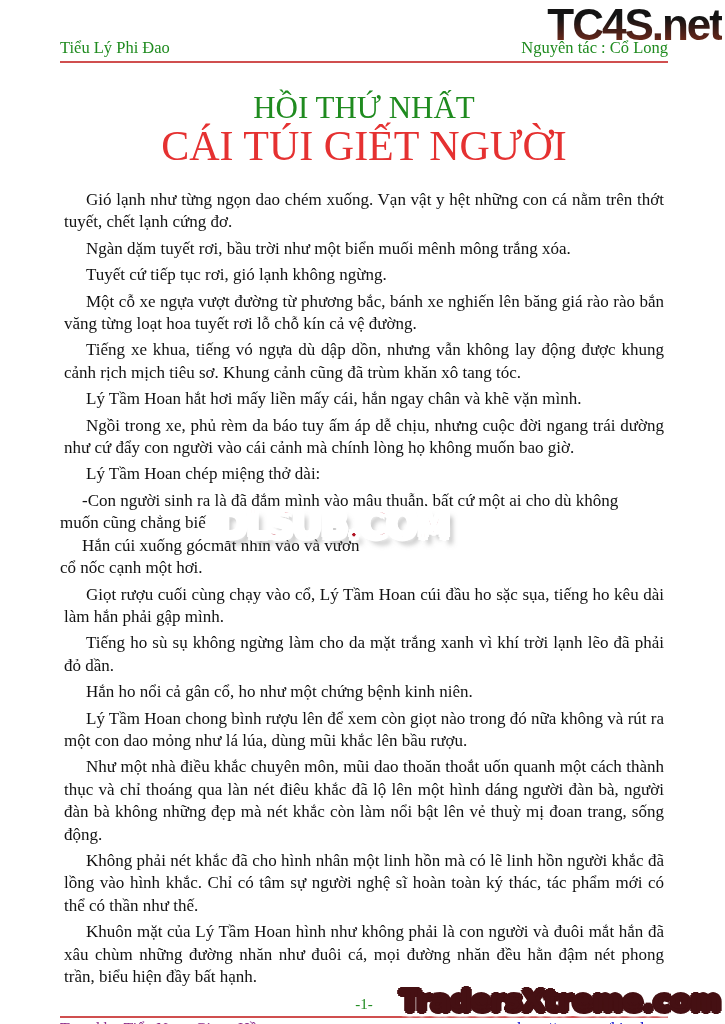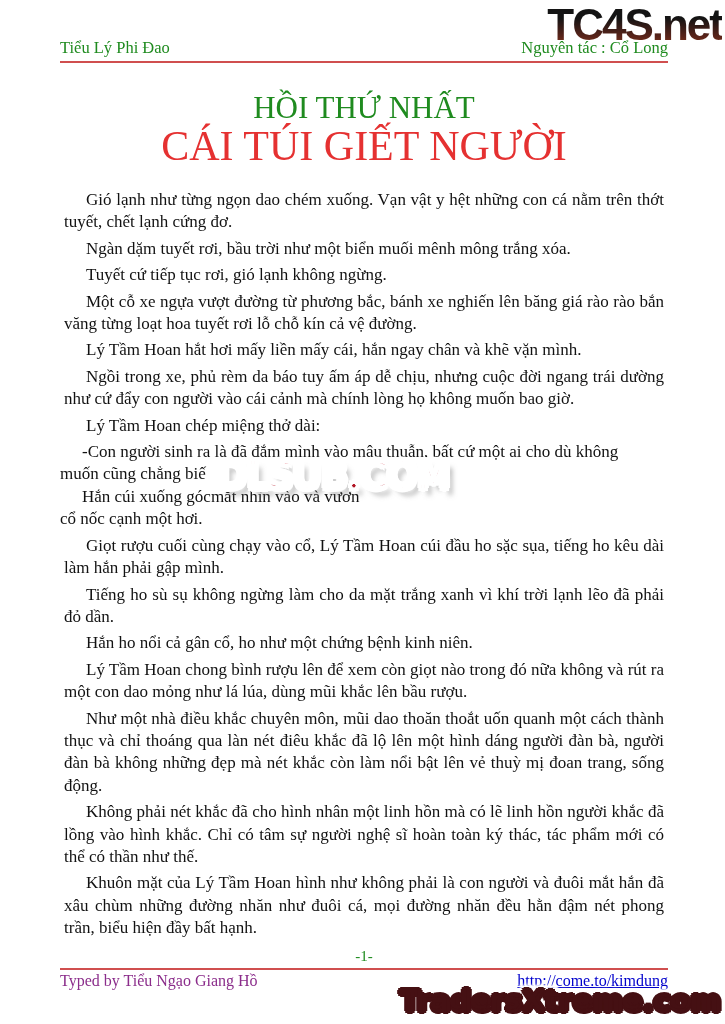--- a/index.html
+++ b/index.html
@@ -111,20 +111,21 @@
     <div class="title-block">
       <div class="title-line1">HỒI THỨ NHẤT</div>
       <div class="title-line2">CÁI TÚI GIẾT NGƯỜI</div>
     </div>
 
     <div class="body-text">
       <p>Gió lạnh như từng ngọn dao chém xuống. Vạn vật y hệt những con cá nằm trên thớt tuyết, chết lạnh cứng đơ.</p>
       <p>Ngàn dặm tuyết rơi, bầu trời như một biển muối mênh mông trắng xóa.</p>
       <p>Tuyết cứ tiếp tục rơi, gió lạnh không ngừng.</p>
       <p>Một cỗ xe ngựa vượt đường từ phương bắc, bánh xe nghiến lên băng giá rào rào bắn văng từng loạt hoa tuyết rơi lỗ chỗ kín cả vệ đường.</p>
+      <p>Tiếng xe khua, tiếng vó ngựa dù dập dồn, nhưng vẫn không lay động được khung cảnh rịch mịch tiêu sơ. Khung cảnh cũng đã trùm khăn xô tang tóc.</p>
       <p>Lý Tầm Hoan hắt hơi mấy liền mấy cái, hắn ngay chân và khẽ vặn mình.</p>
       <p>Ngồi trong xe, phủ rèm da báo tuy ấm áp dễ chịu, nhưng cuộc đời ngang trái dường như cứ đẩy con người vào cái cảnh mà chính lòng họ không muốn bao giờ.</p>
       <p>Lý Tầm Hoan chép miệng thở dài:</p>
 
       <div class="obscured">
         <div class="watermark">DLSUB.COM</div>
         <div class="line indent">-Con người sinh ra là đã đắm mình vào mâu thuẫn, bất cứ một ai cho dù không</div>
         <div class="line">muốn cũng chẳng biế</div>
         <div class="line split-line">
           <span class="left">Hắn cúi xuống góc</span>

